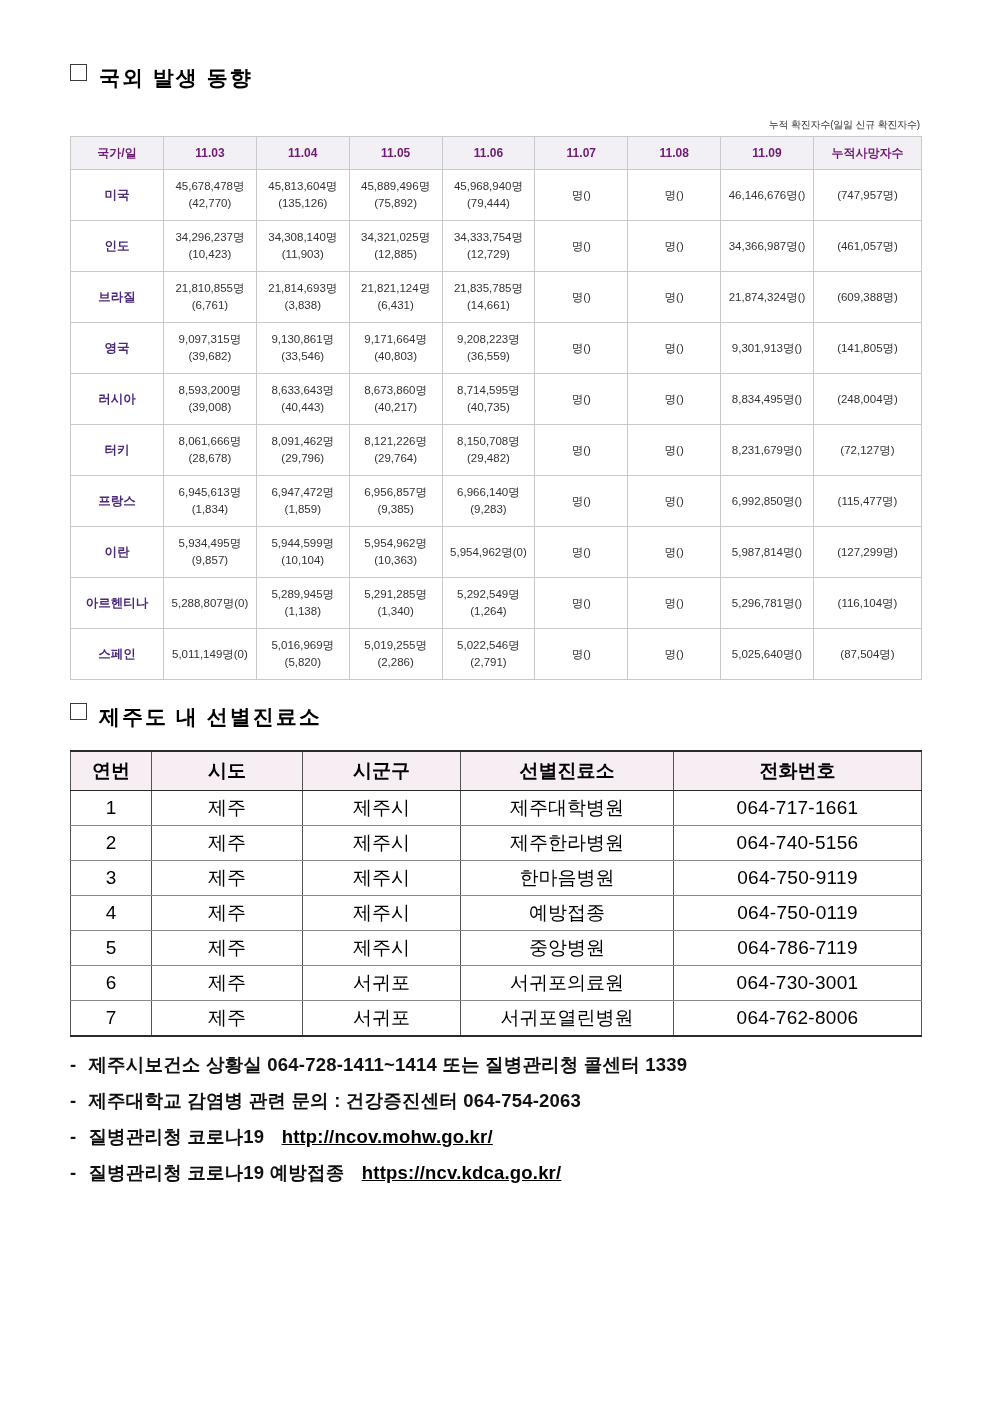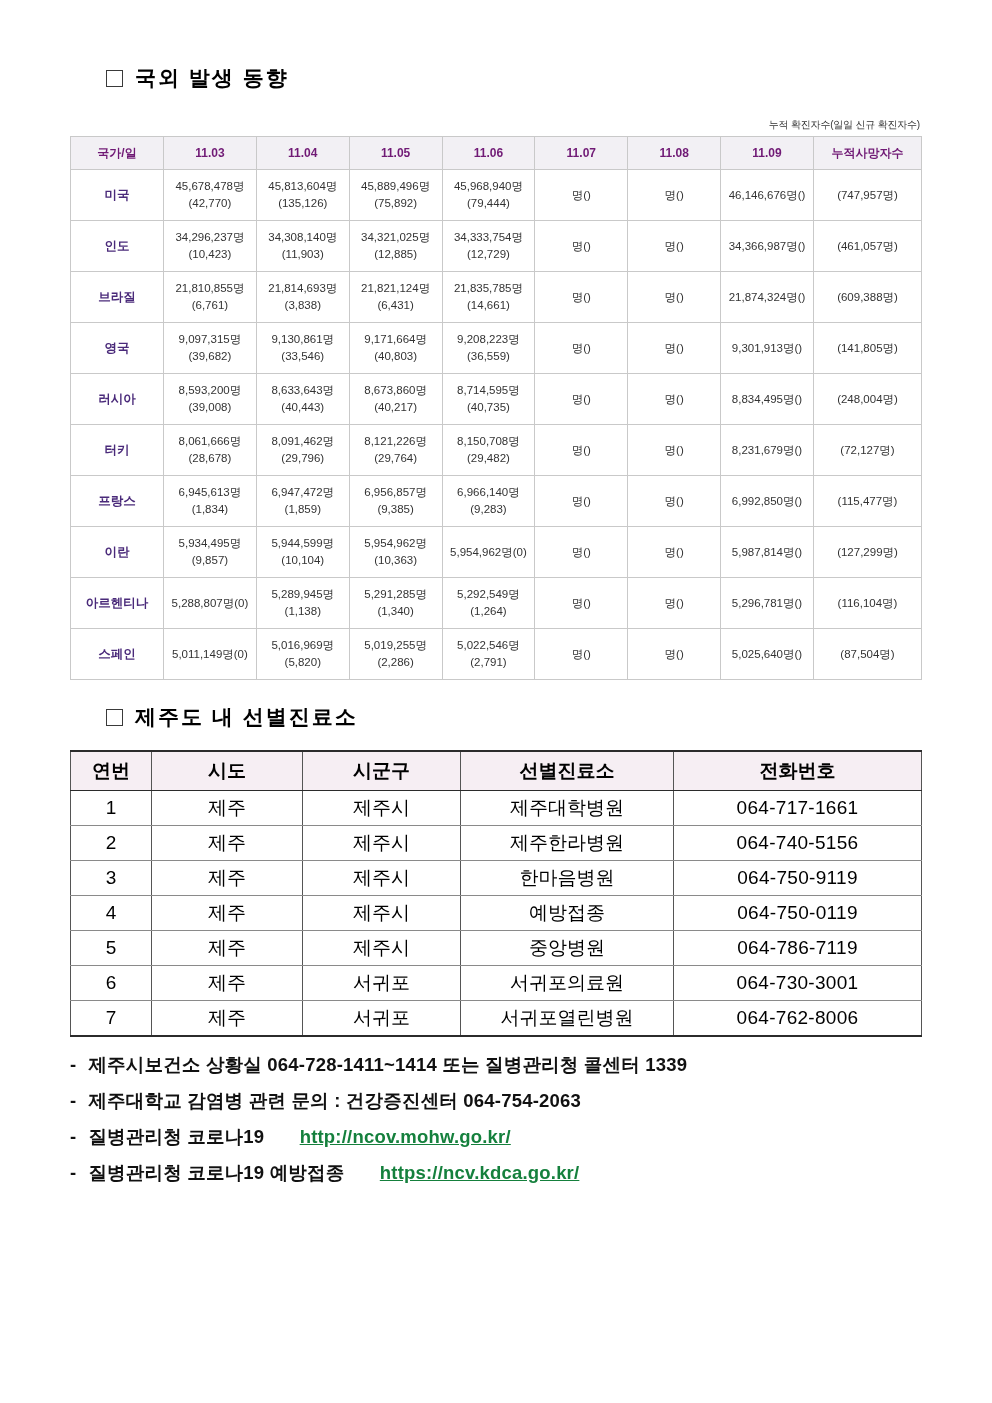--- a/index.html
+++ b/index.html
@@ -12,23 +12,21 @@
     background: #ffffff;
     font-family: "Liberation Sans", sans-serif;
     color: #000000;
     position: relative;
     overflow: hidden;
   }
 
   
   .section-head {
     display: flex;
-    align-items: center;
     gap: 12px;
-    margin-left: 36px;
   }
   .section-head .box {
     width: 15px;
     height: 15px;
     border: 1.5px solid #3a3a3a;
     background: #fff;
     flex: none;
   }
   .section-head .title {
     font-size: 21px;
@@ -133,24 +131,23 @@
     gap: 12px;
     font-size: 18.5px;
     font-weight: bold;
     letter-spacing: 0.2px;
     margin-bottom: 11px;
     color: #111;
   }
   .note-line .dash { flex: none; }
   .note-line .txt { white-space: pre; }
   .note-line a {
-    color: #15803d;
+    color: #000000;
     text-decoration: underline;
     font-weight: bold;
-    margin-left: 18px;
   }
 </style>
 </head>
 <body>
 
 <div class="section-head" id="head-overseas">
   <span class="box"></span>
   <span class="title">국외 발생 동향</span>
 </div>
 

